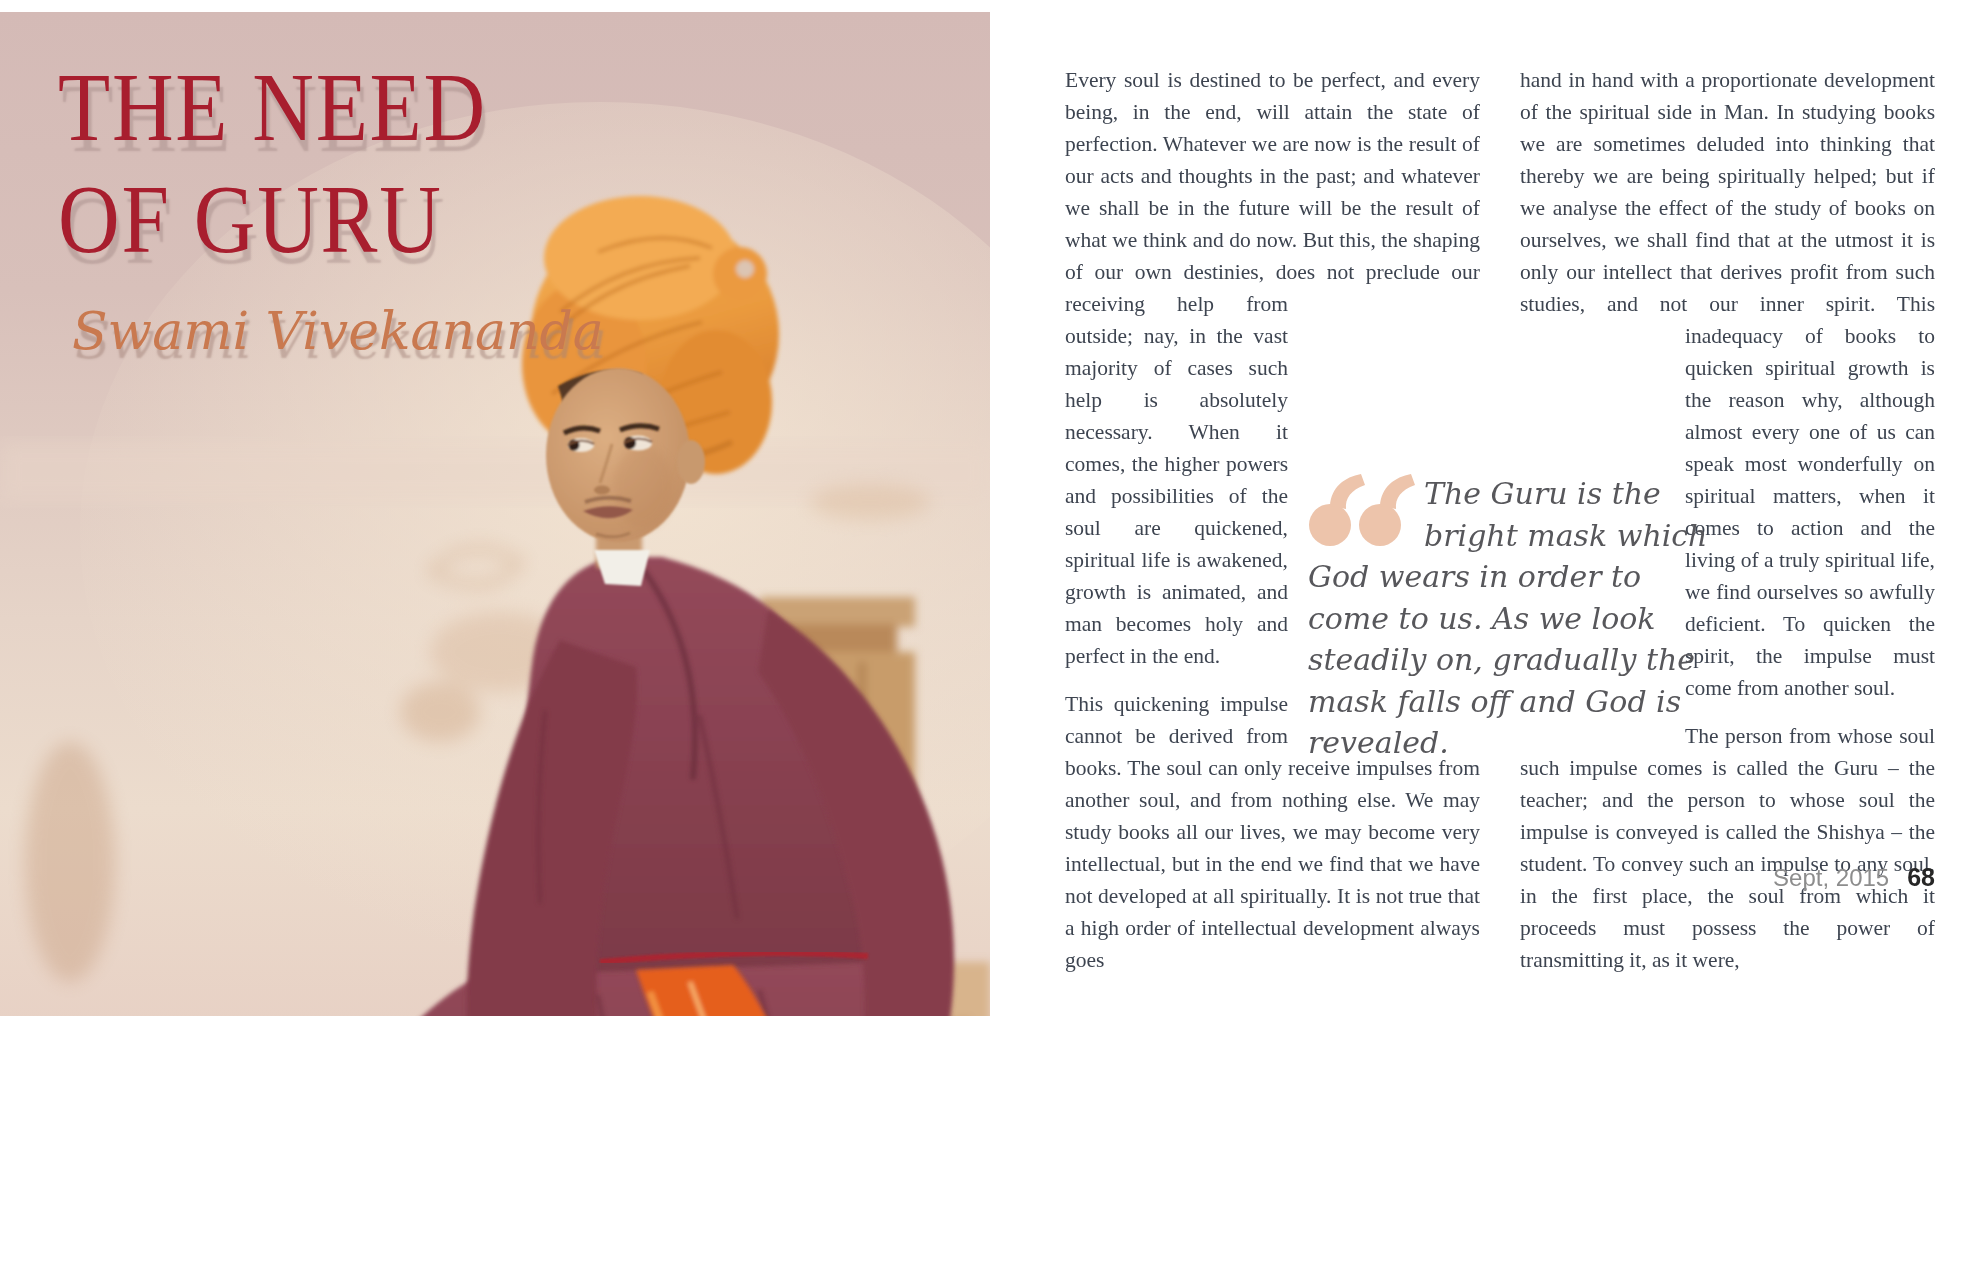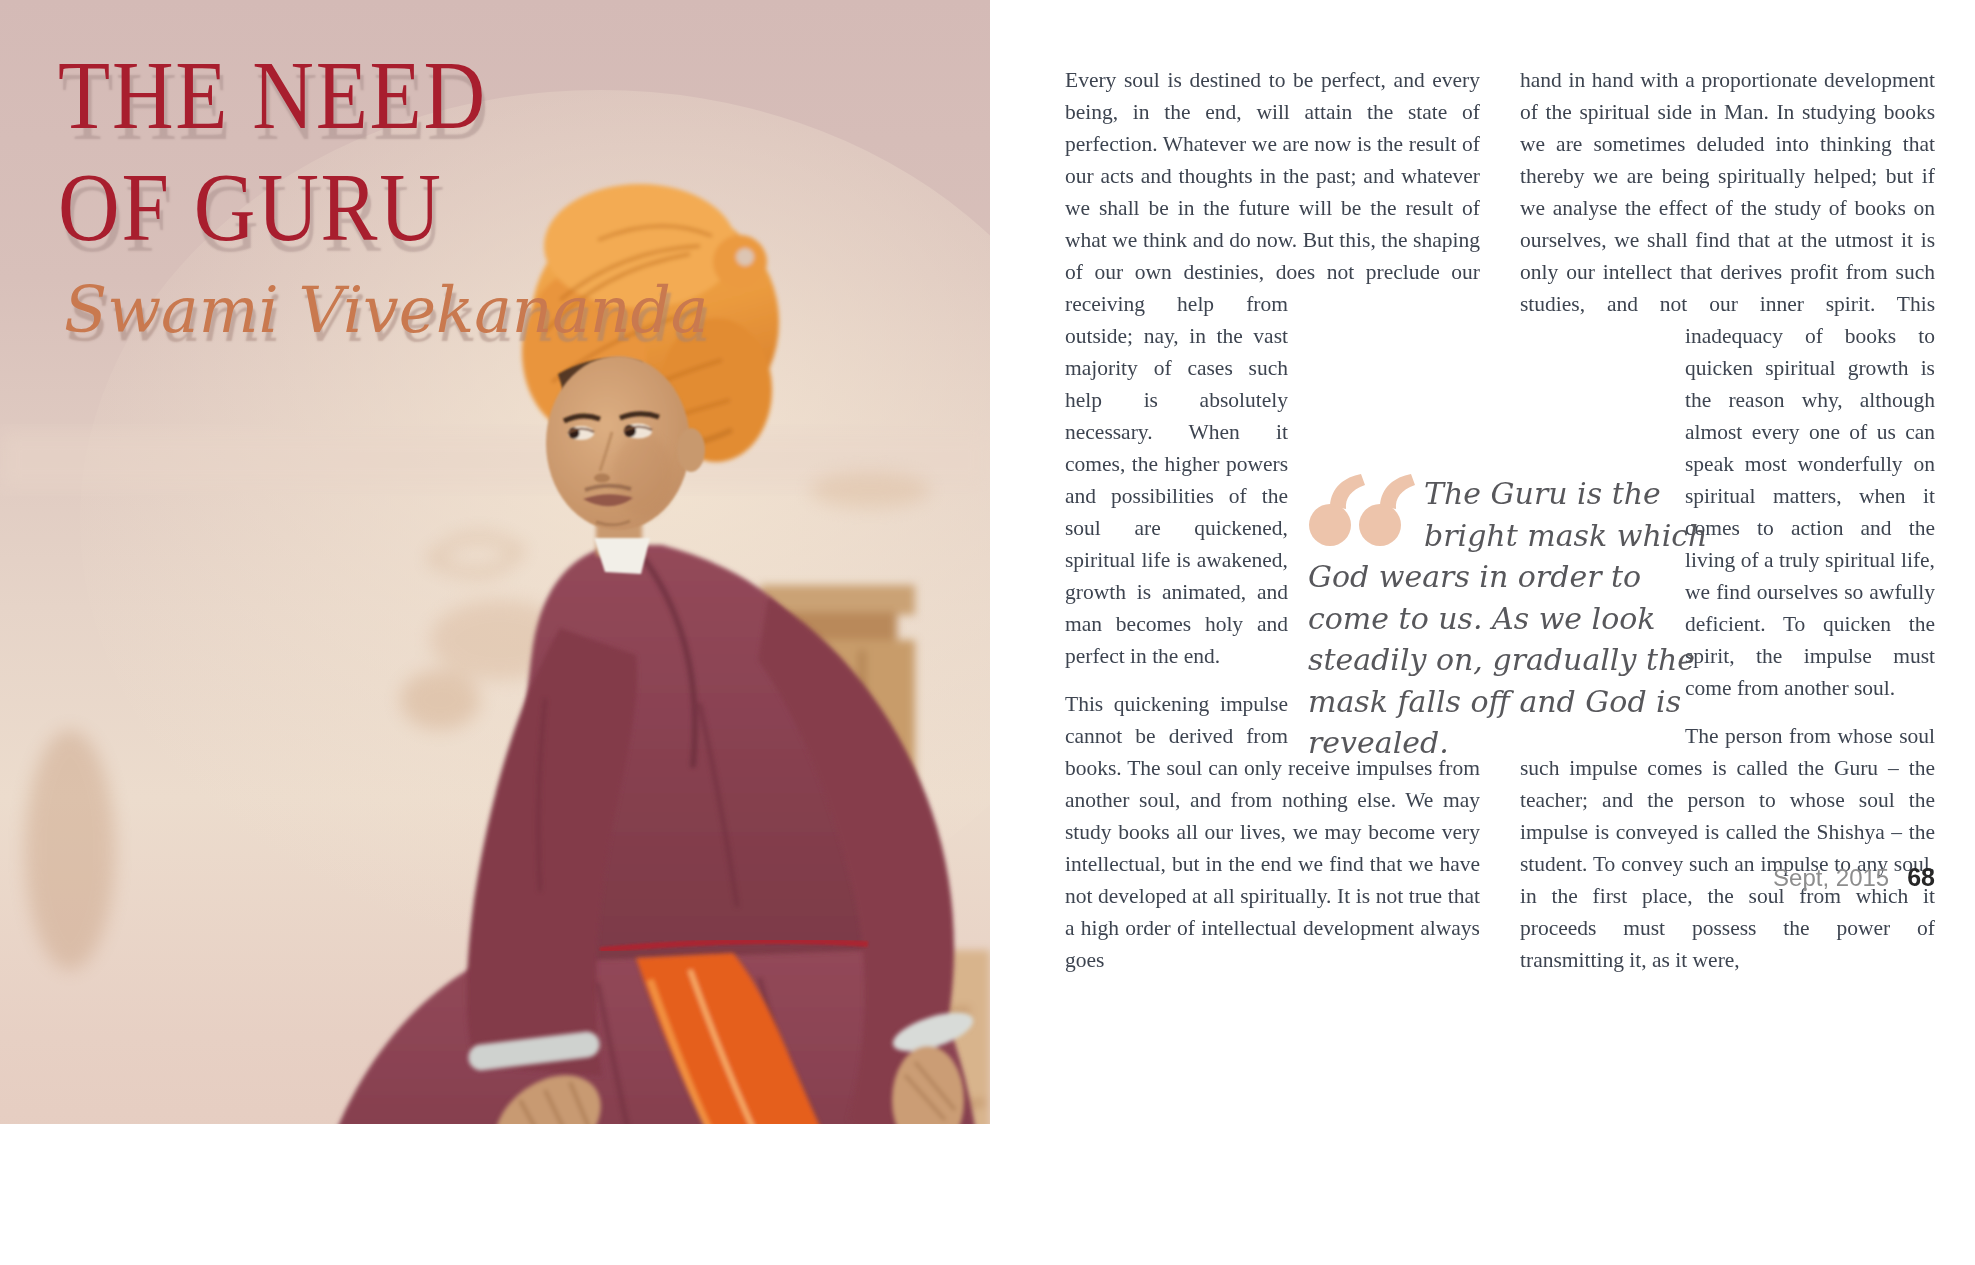--- a/index.html
+++ b/index.html
@@ -1,27 +1,27 @@
 <!DOCTYPE html>
 <html><head>
 <meta charset="utf-8">
 <style>
   html,body{margin:0;padding:0;background:#ffffff;}
   .page{position:relative;width:1975px;height:1265px;overflow:hidden;background:#ffffff;font-family:"Liberation Serif",serif;}
 
   
-  .hero{position:absolute;left:0;top:0;width:990px;height:1124px;overflow:hidden;}
+  .hero{position:absolute;left:0;top:12px;width:990px;height:1004px;overflow:hidden;}
   .hero svg.art{position:absolute;left:0;top:0;}
   .hero-title{position:absolute;left:58px;top:40px;margin:0;font-weight:400;
     font-family:"Liberation Serif",serif;font-size:97px;line-height:112px;letter-spacing:2px;
     color:#a81e2e;transform:scaleX(0.88);transform-origin:left top;
     text-shadow:4px 11px 2px rgba(158,131,129,0.42);}
-  .hero-subtitle{position:absolute;left:56px;top:272px;margin:8px;font-weight:400;
+  .hero-subtitle{position:absolute;left:56px;top:272px;margin:16px;font-weight:400;
     font-family:"DejaVu Serif","Liberation Serif",serif;font-style:italic;
-    font-size:63px;line-height:62px;color:#c9794f;
+    font-size:52px;line-height:62px;color:#c9794f;
     text-shadow:3px 9px 2px rgba(163,131,121,0.5);}
 
   
   .content{position:absolute;left:990px;top:0;width:985px;height:907px;box-sizing:border-box;
     padding:64px 40px 0 75px;}
   .cols{display:flex;gap:40px;}
   .col{width:415px;font-size:21.5px;line-height:32px;color:#3d4450;text-align:justify;
     font-family:"Liberation Serif",serif;}
   .col p{margin:0 0 16px 0;}
   .wrapR{float:right;width:192px;height:448px;}

